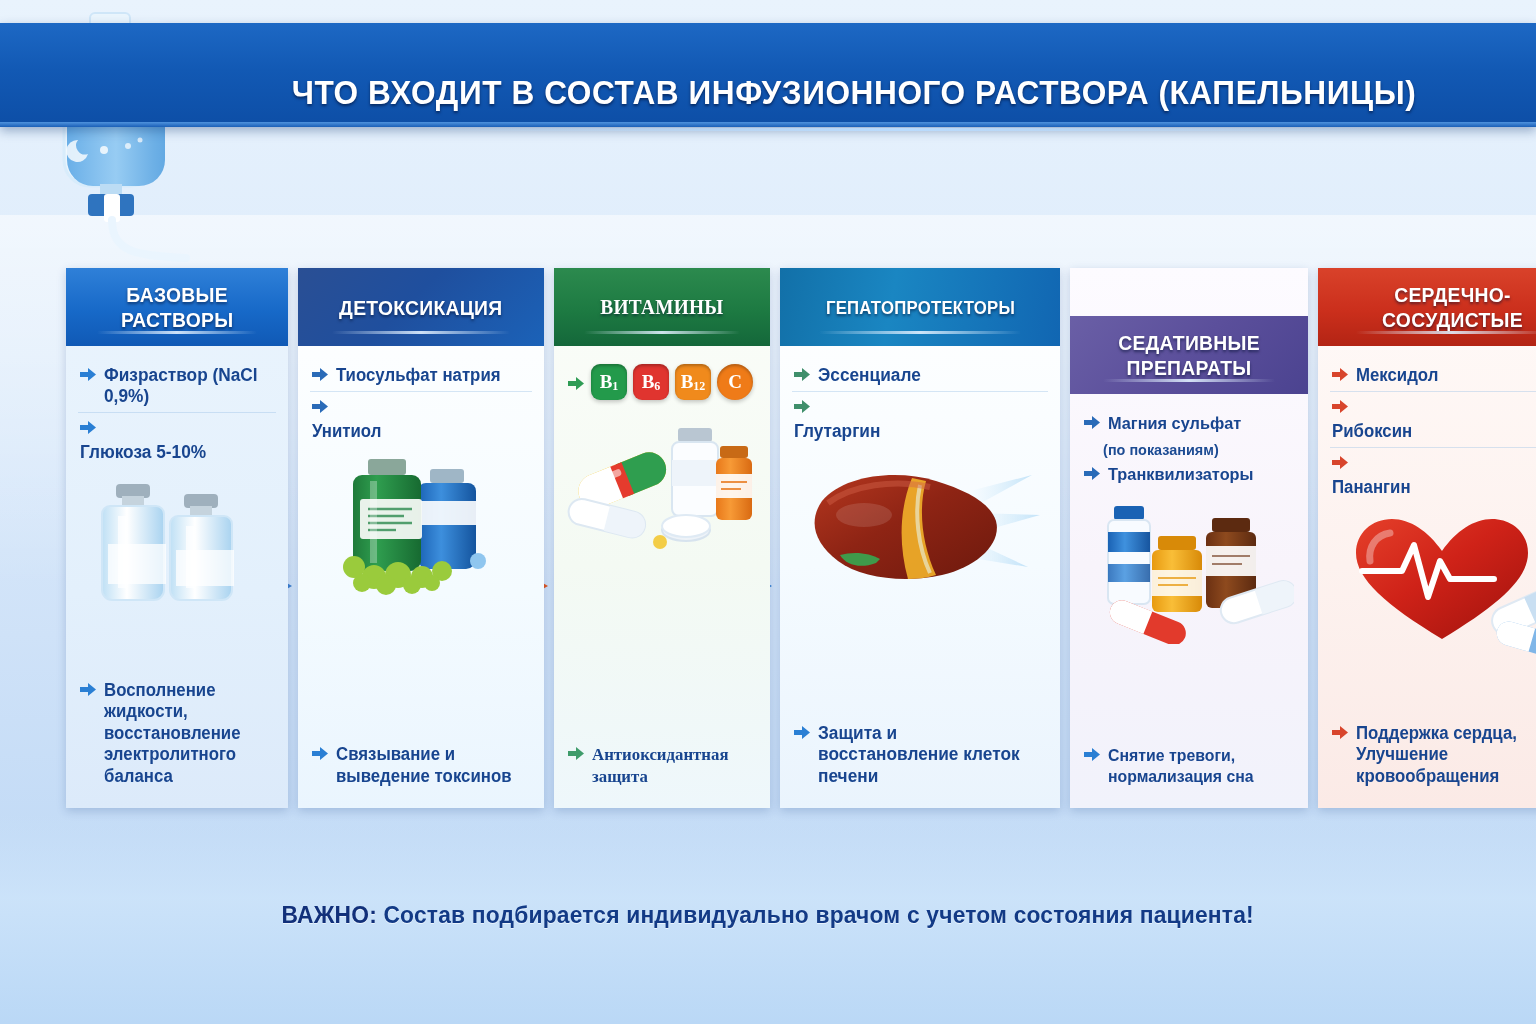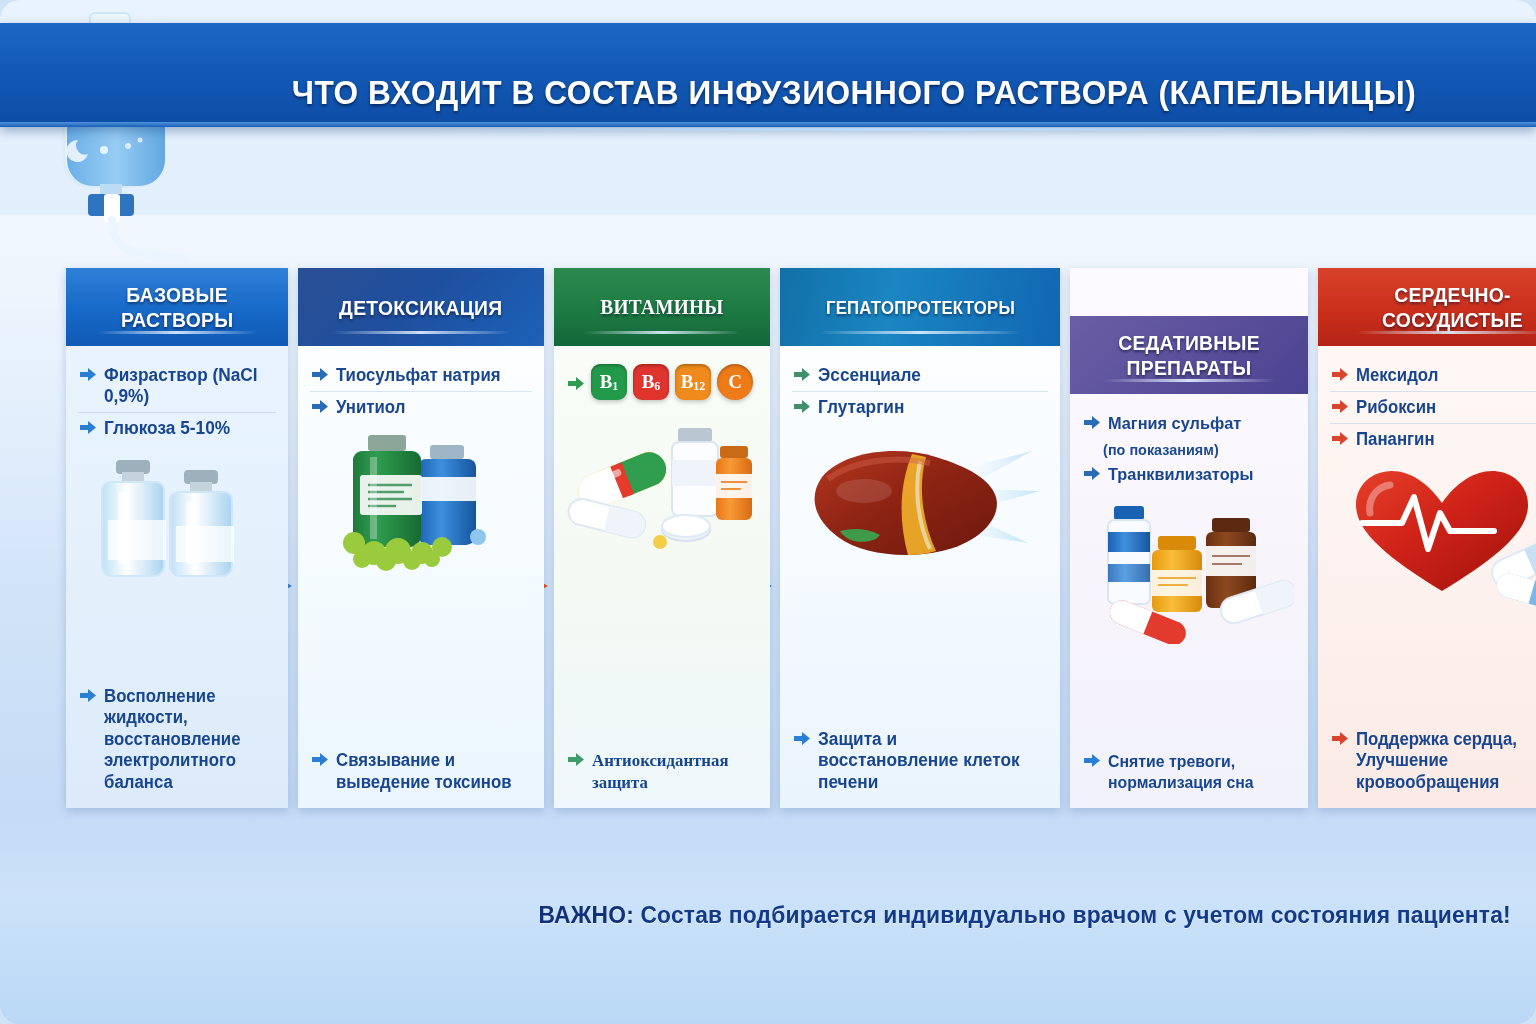--- a/index.html
+++ b/index.html
@@ -6,21 +6,20 @@
   body{
     width:1536px;height:1024px;overflow:hidden;
     font-family:"Liberation Sans","DejaVu Sans",sans-serif;
     background:#cfe3f7;
   }
   .stage{
     position:relative;width:1536px;height:1024px;
     background:
       linear-gradient(180deg,#e9f3fd 0%,#dcebfb 35%,#cfe2f8 62%,#c3dbf6 82%,#bcd6f4 100%);
     overflow:hidden;
-    border-radius:20px;
   }
   
   .glow{
     position:absolute;left:0;right:0;top:215px;height:620px;
     background:linear-gradient(180deg,rgba(255,255,255,.55),rgba(255,255,255,0) 60%);
     pointer-events:none;
   }
   .bandlow{
     position:absolute;left:0;right:0;bottom:0;height:210px;
     background:linear-gradient(180deg,rgba(255,255,255,0) 0%,rgba(205,228,250,.85) 40%,rgba(186,216,246,.95) 100%);
@@ -92,30 +91,30 @@
     background:linear-gradient(90deg,rgba(255,255,255,0),rgba(225,240,255,.9),rgba(255,255,255,0));
   }
   .h0{background:linear-gradient(180deg,#2f80d8 0%,#1769c8 55%,#1059b5 100%);}
   .h1{background:linear-gradient(135deg,#2a4f94 0%,#1f4f9e 45%,#1b62b8 100%);}
   .h2{background:linear-gradient(180deg,#2c8a4e 0%,#1d7a42 55%,#14673a 100%);}
   .h3{background:linear-gradient(100deg,#1270a8 0%,#1a86c2 40%,#1166b2 100%);}
   .h4{background:linear-gradient(135deg,#6a5fa6 0%,#5b4f9b 50%,#4b4390 100%);margin-top:48px;}
   .h5{background:linear-gradient(180deg,#d9422a 0%,#cb2f1c 55%,#b32414 100%);}
 
   .card-body{
-    flex:1 1 auto;position:relative;padding:14px 12px 10px 12px;
+    flex:1 1 auto;position:relative;padding:14px 12px 16px 12px;
     display:flex;flex-direction:column;
   }
 
   
   .item{
     display:flex;align-items:flex-start;gap:7px;
     padding:5px 0 5px 2px;
   }
-  .item + .item{border-top:1px solid rgba(150,190,230,.38);}
+  .item + .item{border-top:1px solid rgba(150,190,230,.38);flex-direction:column;}
   .item.nosep{border-top:none;}
   .item .txt{
     color:#18458f;font-weight:bold;font-size:17.5px;line-height:21px;
     transform:scaleX(.96);transform-origin:left center;
   }
   .card.c0 .item .txt{font-size:18px;}
   .card.c4 .item .txt{font-size:17px;}
   .card.c3 .item .txt{font-size:18px;}
   .note{
     color:#1c4b93;font-weight:bold;font-size:15px;line-height:18px;
@@ -144,21 +143,21 @@
   }
   .vb sub{font-size:12px;vertical-align:baseline;position:relative;top:4px;left:0px;}
   .vb.round{border-radius:50%;}
 
   
   .conn{position:absolute;top:566px;width:64px;height:40px;pointer-events:none;}
 
   
   .footer{
     position:absolute;left:0;right:0;top:860px;height:110px;
-    display:flex;align-items:center;justify-content:flex-end;
+    display:flex;align-items:center;justify-content:center;
   }
   .footer .ftxt{
     color:#123a86;font-weight:bold;font-size:24px;letter-spacing:.2px;
     transform:scaleX(.95);transform-origin:center;
     text-shadow:0 1px 0 rgba(255,255,255,.6);
     white-space:nowrap;
   }
   .footer .ftxt .hi{color:#11307a;}
 </style>
 </head>

